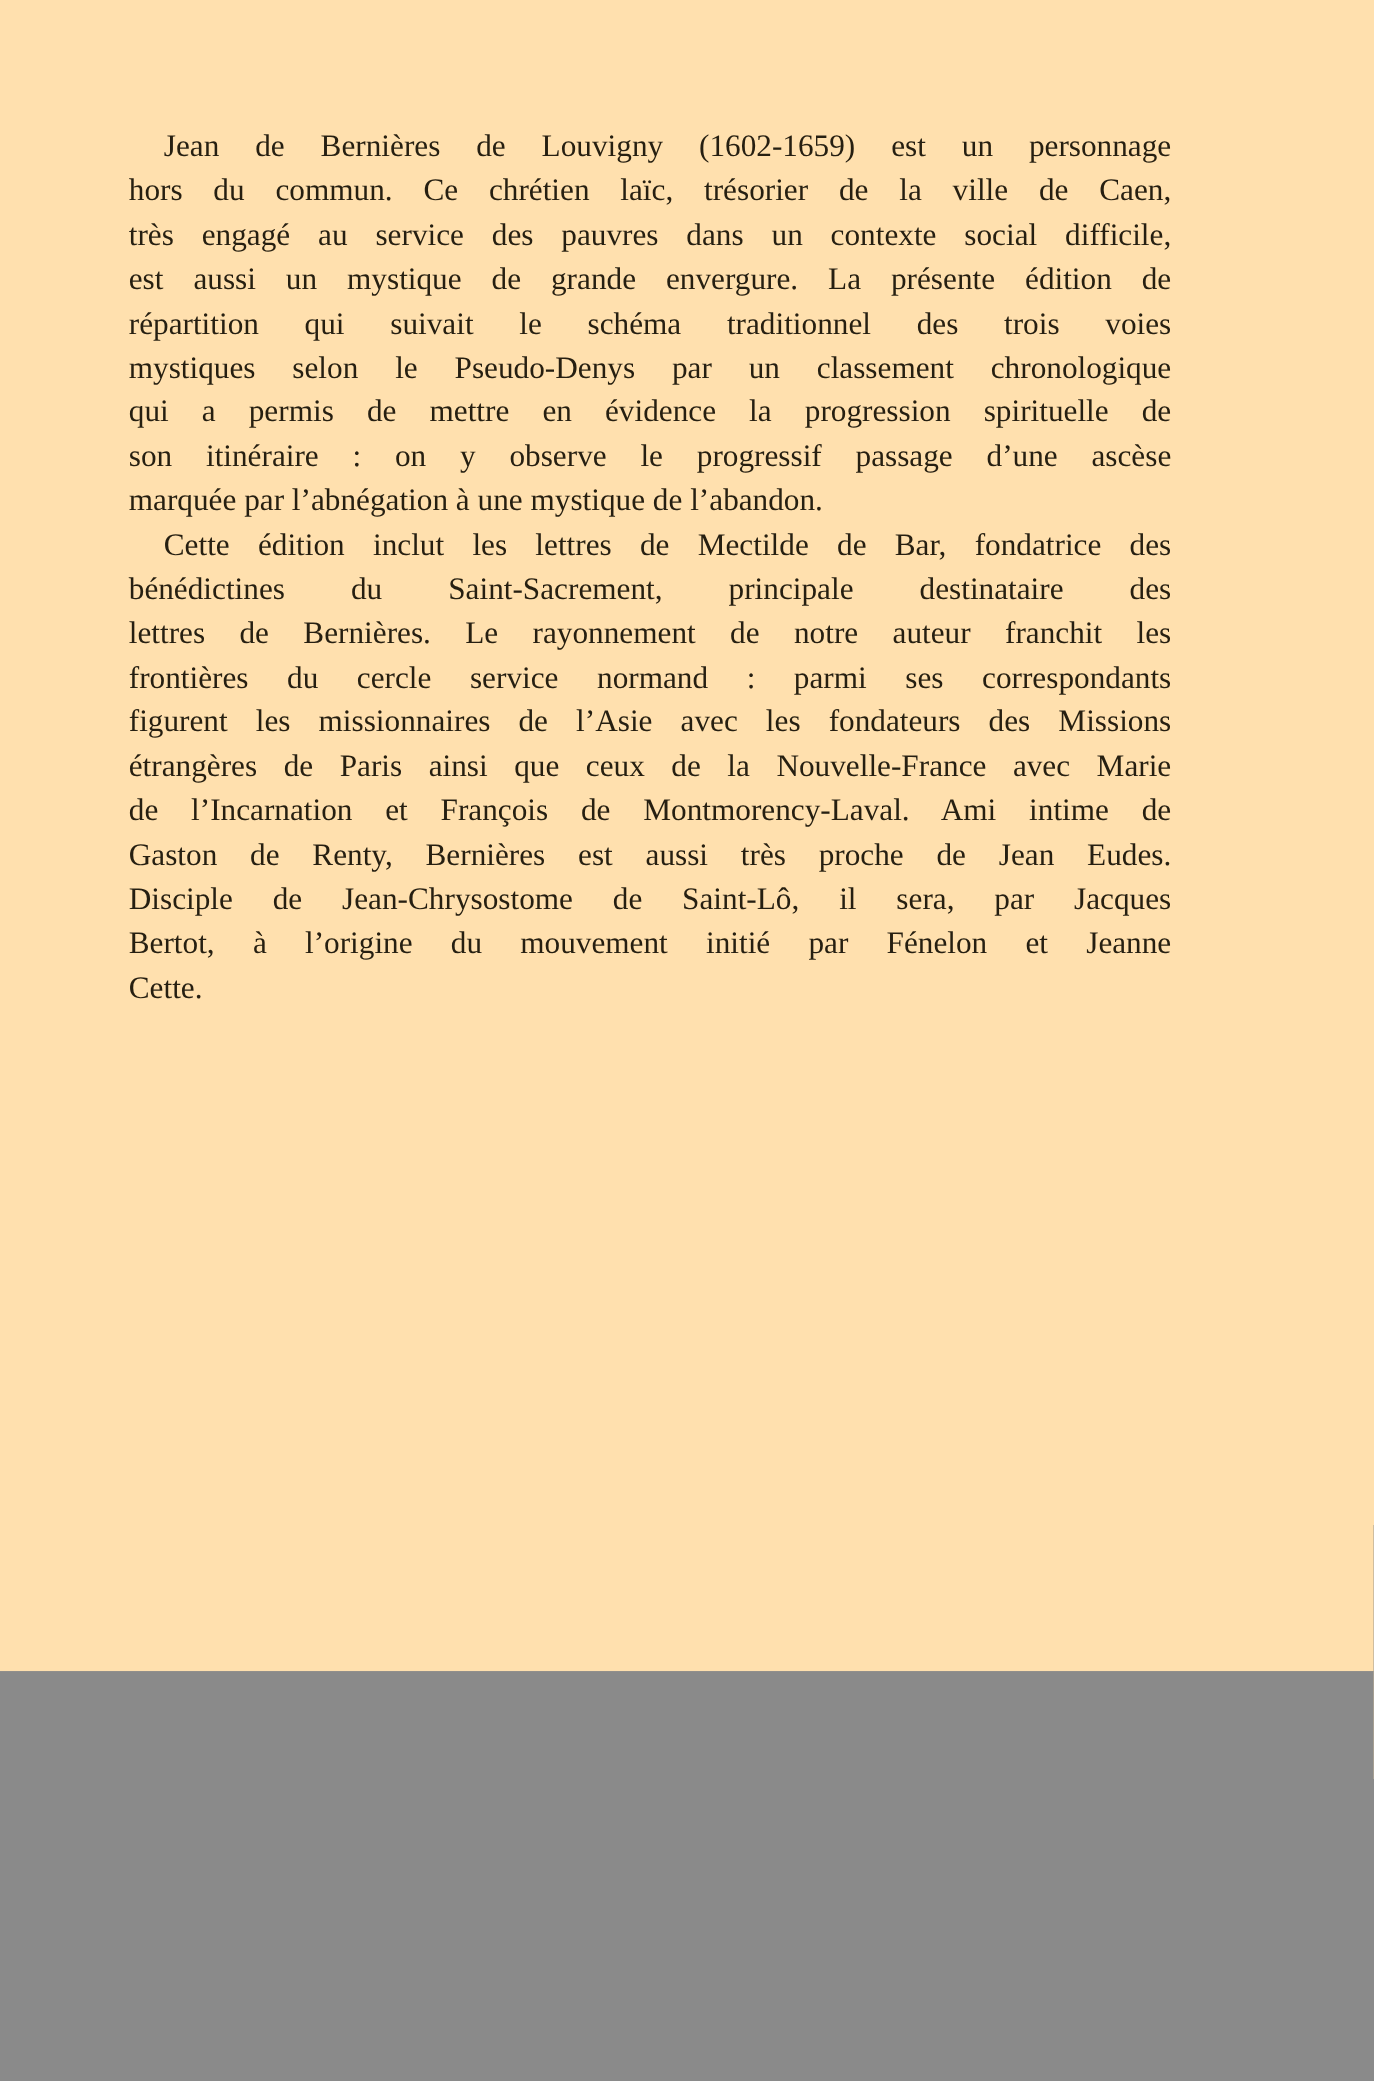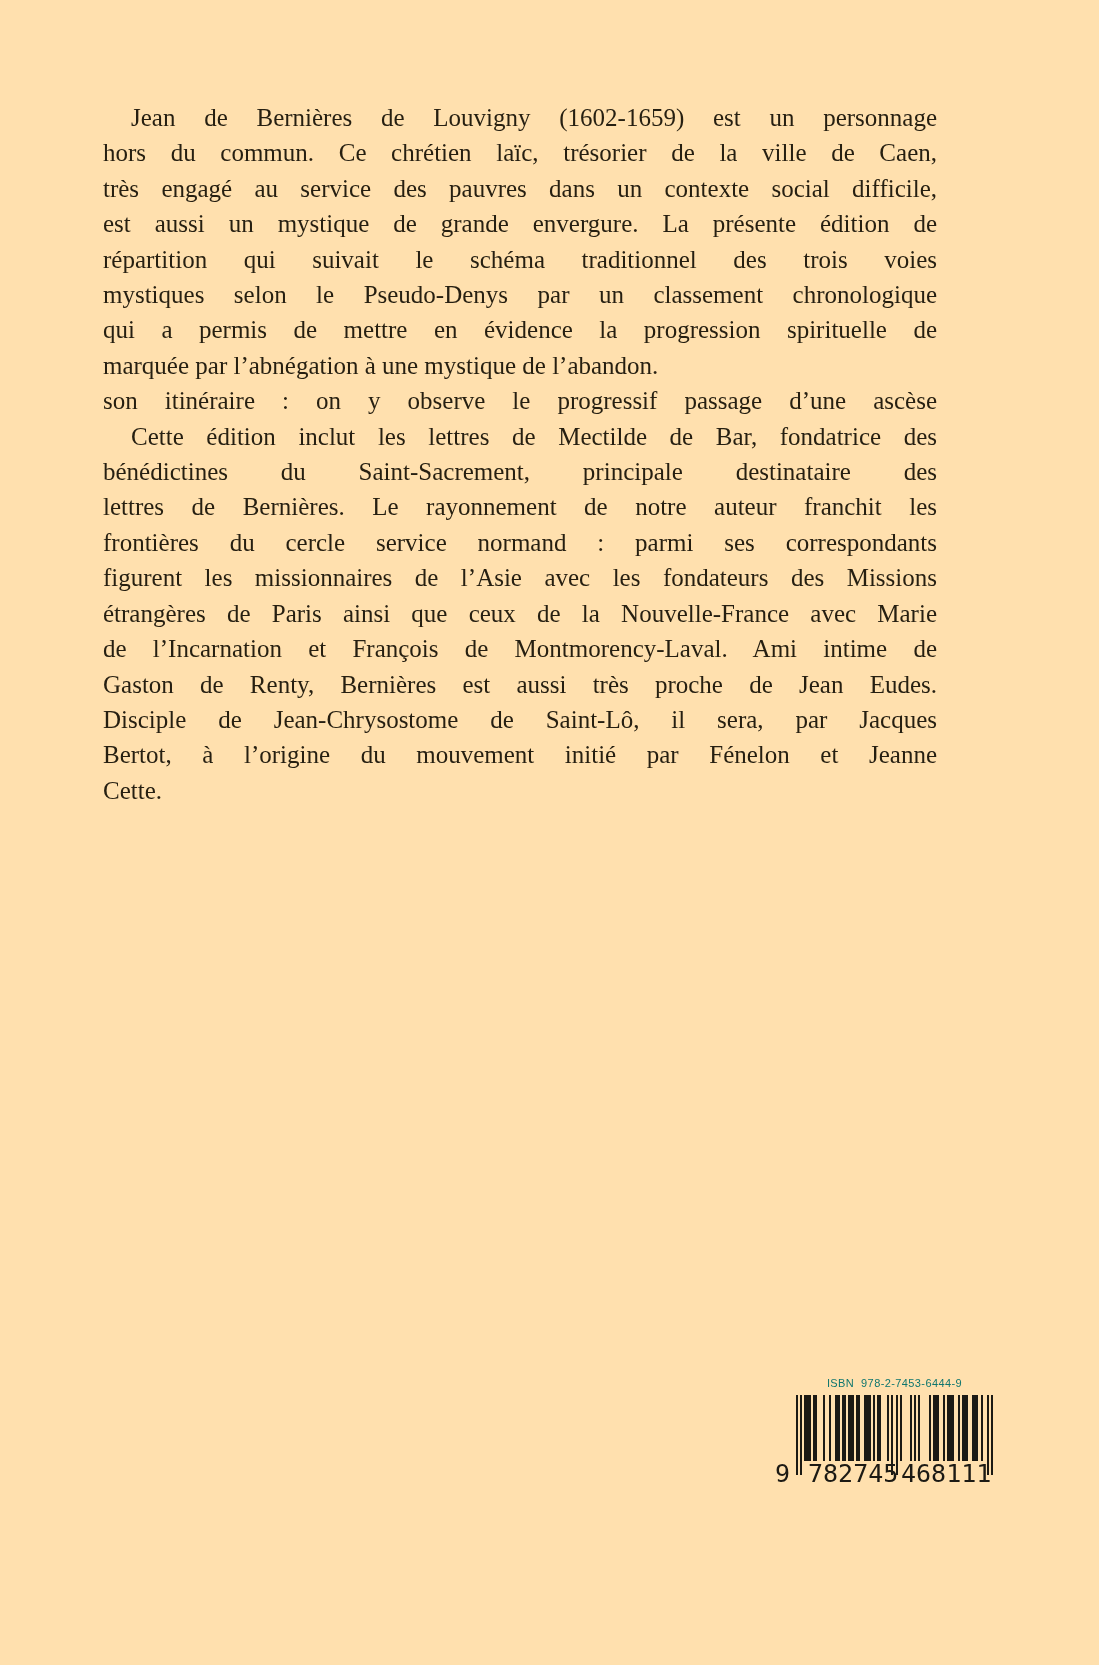--- a/index.html
+++ b/index.html
@@ -1,19 +1,19 @@
 <!DOCTYPE html>
 <html lang="fr"><head>
 <meta charset="utf-8">
 <style>
   html, body { margin: 0; padding: 0; background: #8a8a8a; }
   .page {
     position: relative;
     width: 1099px;
-    height: 1665px;
+    height: 1337px;
     background: #FFE0AE;
     overflow: hidden;
     font-family: "Liberation Serif", "DejaVu Serif", serif;
   }
   
   .blurb {
     position: absolute;
     left: 103px;
     top: 100px;
     width: 834px;
@@ -88,22 +88,22 @@
 <div class="page">
 
   <div class="blurb" id="blurb">
       <div class="line indent">Jean de Bernières de Louvigny (1602-1659) est un personnage</div>
       <div class="line">hors du commun. Ce chrétien laïc, trésorier de la ville de Caen,</div>
       <div class="line">très engagé au service des pauvres dans un contexte social difficile,</div>
       <div class="line">est aussi un mystique de grande envergure. La présente édition de</div>
       <div class="line">répartition qui suivait le schéma traditionnel des trois voies</div>
       <div class="line">mystiques selon le Pseudo-Denys par un classement chronologique</div>
       <div class="line">qui a permis de mettre en évidence la progression spirituelle de</div>
+      <div class="line">son itinéraire : on y observe le progressif passage d’une ascèse</div>
       <div class="line last">marquée par l’abnégation à une mystique de l’abandon.</div>
-      <div class="line">son itinéraire : on y observe le progressif passage d’une ascèse</div>
       <div class="line indent">Cette édition inclut les lettres de Mectilde de Bar, fondatrice des</div>
       <div class="line">bénédictines du Saint-Sacrement, principale destinataire des</div>
       <div class="line">lettres de Bernières. Le rayonnement de notre auteur franchit les</div>
       <div class="line">frontières du cercle service normand : parmi ses correspondants</div>
       <div class="line">figurent les missionnaires de l’Asie avec les fondateurs des Missions</div>
       <div class="line">étrangères de Paris ainsi que ceux de la Nouvelle-France avec Marie</div>
       <div class="line">de l’Incarnation et François de Montmorency-Laval. Ami intime de</div>
       <div class="line">Gaston de Renty, Bernières est aussi très proche de Jean Eudes.</div>
       <div class="line">Disciple de Jean-Chrysostome de Saint-Lô, il sera, par Jacques</div>
       <div class="line">Bertot, à l’origine du mouvement initié par Fénelon et Jeanne</div>

